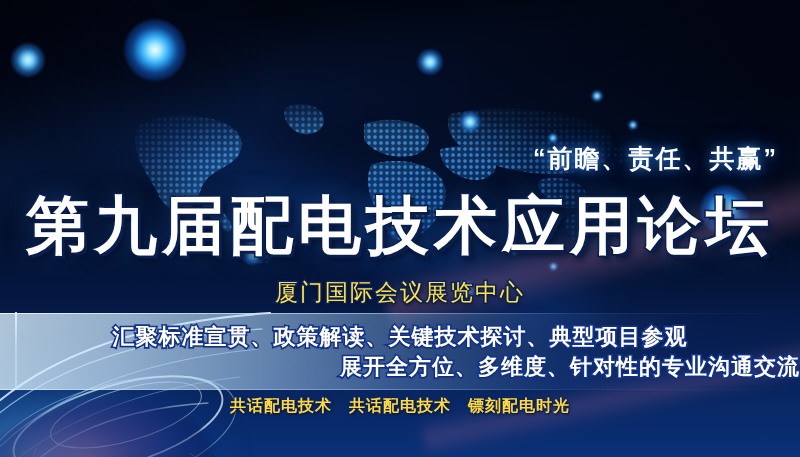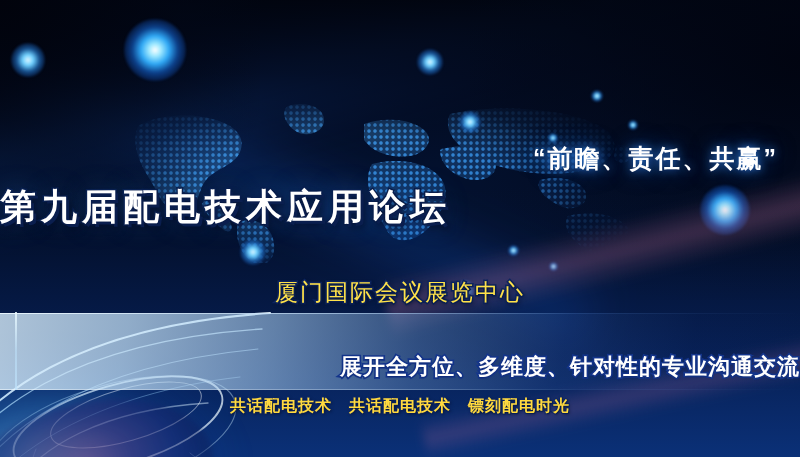--- a/index.html
+++ b/index.html
@@ -163,22 +163,22 @@
     font-size: 25px;
     font-weight: bold;
     letter-spacing: 2px;
     color: #ffffff;
     text-shadow: 0 0 10px rgba(60,150,255,0.75), 0 0 22px rgba(30,110,230,0.55), 0 1px 2px rgba(0,10,40,0.9);
   }
 
   .main-title {
     position: absolute;
     left: 0; top: 183px; width: 800px;
-    text-align: left;
-    font-size: 36px;
+    text-align: center;
+    font-size: 63px;
     font-weight: bold;
     letter-spacing: 5px;
     color: #ffffff;
     -webkit-text-stroke: 3px #081a46;
     paint-order: stroke fill;
     text-shadow:
       3px 3px 0 #0a1e4e,
       4px 5px 7px rgba(2,8,30,0.85),
       0 0 26px rgba(60,150,255,0.35);
   }
@@ -361,16 +361,17 @@
   </div>
 
   <div class="band"></div>
   <div class="band-top-edge"></div>
   <div class="band-bot-edge"></div>
   <div class="vtick"></div>
 
   <div class="tagline">“前瞻、责任、共赢”</div>
   <div class="main-title">第九届配电技术应用论坛</div>
   <div class="venue-line">厦门国际会议展览中心</div>
+  <div class="desc desc1">汇聚标准宣贯、政策解读、关键技术探讨、典型项目参观</div>
   <div class="desc desc2">展开全方位、多维度、针对性的专业沟通交流</div>
   <div class="footer-line">共话配电技术　共话配电技术　镖刻配电时光</div>
 
 </div>
 
 </body></html>

